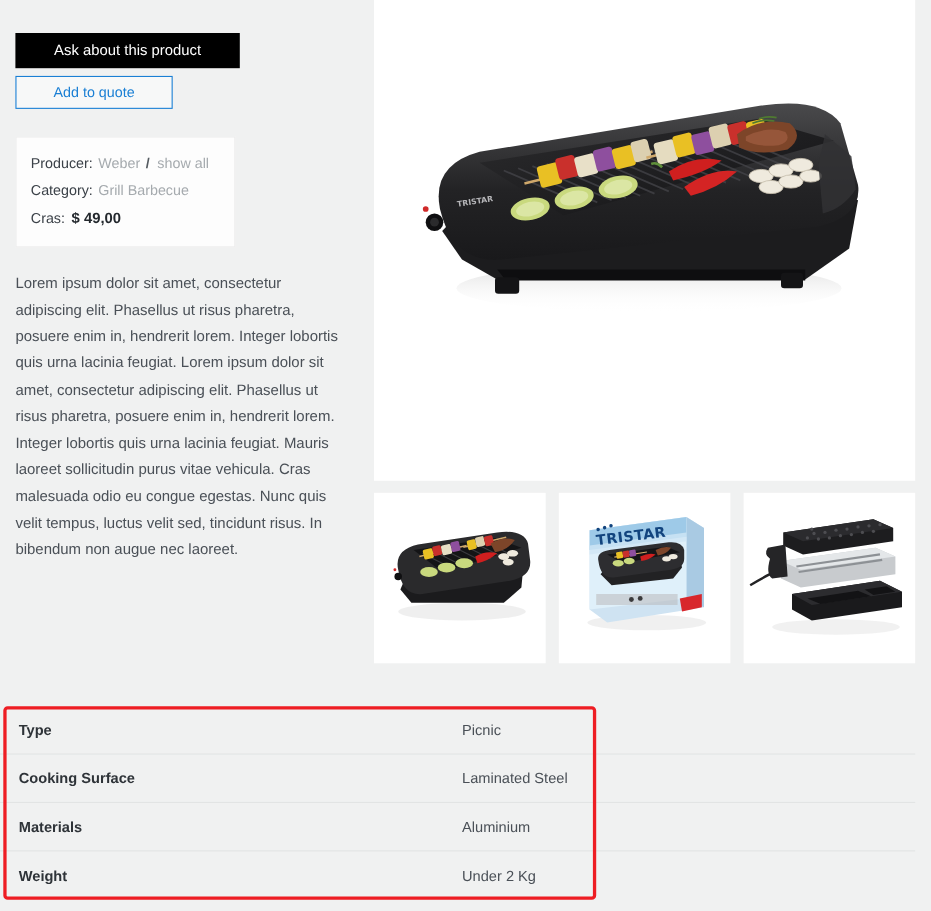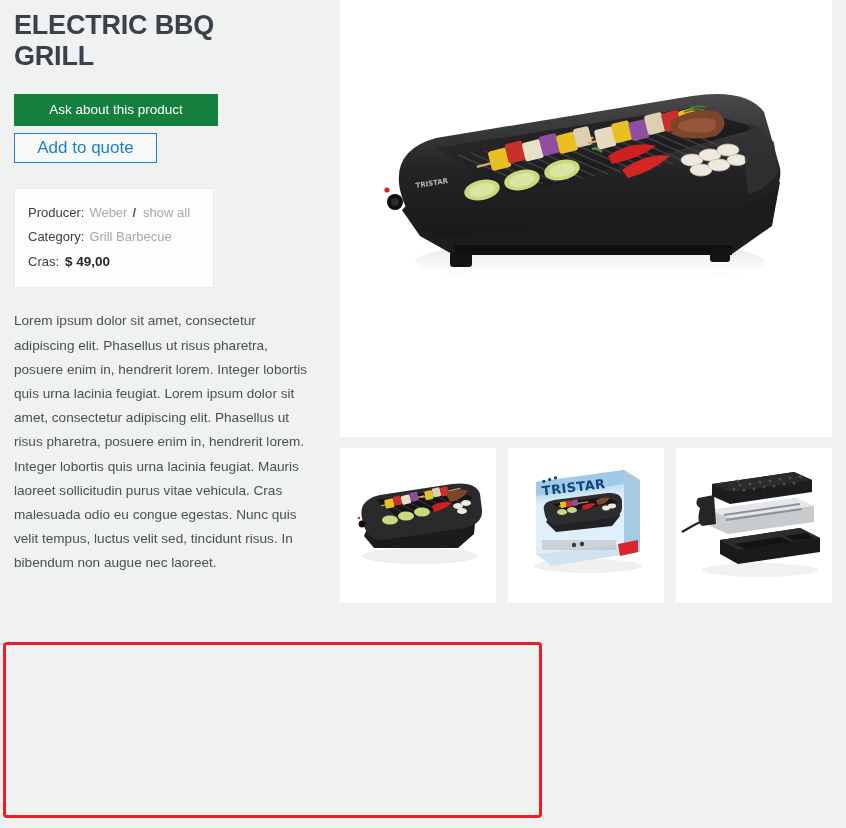--- a/index.html
+++ b/index.html
@@ -40,37 +40,37 @@
   }
 
   .btn-group { margin-top: 22px; }
 
   .btn-primary {
     display: block;
     width: 204px;
     height: 32px;
     line-height: 32px;
     text-align: center;
-    background: #15803d;
+    background: #000000;
     color: #ffffff;
     font-size: 13.5px;
     border: none;
     cursor: pointer;
     font-family: inherit;
   }
 
   .btn-secondary {
     display: block;
     width: 143px;
     height: 30px;
     line-height: 28px;
     text-align: center;
     background: #f7f8f8;
     color: #1a7fd4;
-    font-size: 17px;
+    font-size: 13px;
     border: 1px solid #1a7fd4;
     margin-top: 7px;
     cursor: pointer;
     font-family: inherit;
   }
 
   .info-box {
     margin-top: 25px;
     width: 200px;
     background: #fdfdfd;
@@ -155,21 +155,20 @@
     pointer-events: none;
   }
 </style>
 </head>
 <body>
 
 <div class="page">
 
   <div class="left-col">
 
-    <h1 class="product-title">ELECTRIC BBQ GRILL</h1>
 
     <div class="btn-group">
       <button class="btn-primary">Ask about this product</button>
       <button class="btn-secondary">Add to quote</button>
     </div>
 
     <div class="info-box">
       <div class="info-row">
         <span class="info-label">Producer:</span><span class="info-value link">Weber</span><span class="info-sep">/</span><span class="info-value link">show all</span>
       </div>
@@ -418,16 +417,34 @@
         <path d="M6 84 Q16 78 24 74" stroke="#232325" stroke-width="2.2" fill="none"></path>
 
         <path d="M44 92 L124 80 L144 90 L144 104 L62 116 L44 106 Z" fill="#1a1a1c"></path>
         <path d="M44 92 L124 80 L144 90 L62 102 Z" fill="#2c2c2f"></path>
         <path d="M58 96 L104 89 L116 94 L70 101 Z" fill="#131315"></path>
         <path d="M110 88 L130 85 L138 90 L118 93 Z" fill="#131315"></path>
       </svg>
     </div>
   </div>
 
+  <div class="spec-table">
+    <div class="spec-row">
+      <span class="spec-key">Type</span>
+      <span class="spec-val">Picnic</span>
+    </div>
+    <div class="spec-row">
+      <span class="spec-key">Cooking Surface</span>
+      <span class="spec-val">Laminated Steel</span>
+    </div>
+    <div class="spec-row">
+      <span class="spec-key">Materials</span>
+      <span class="spec-val">Aluminium</span>
+    </div>
+    <div class="spec-row">
+      <span class="spec-key">Weight</span>
+      <span class="spec-val">Under 2 Kg</span>
+    </div>
+  </div>
 
   <div class="highlight-box"></div>
 
 </div>
 
 </body></html>

